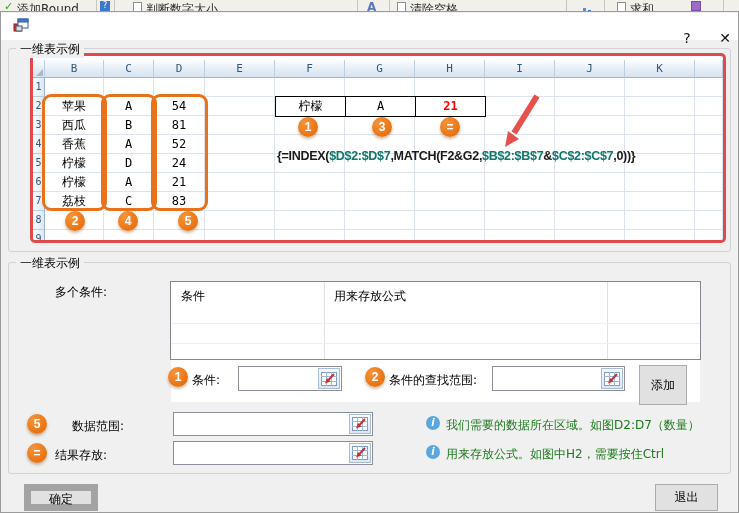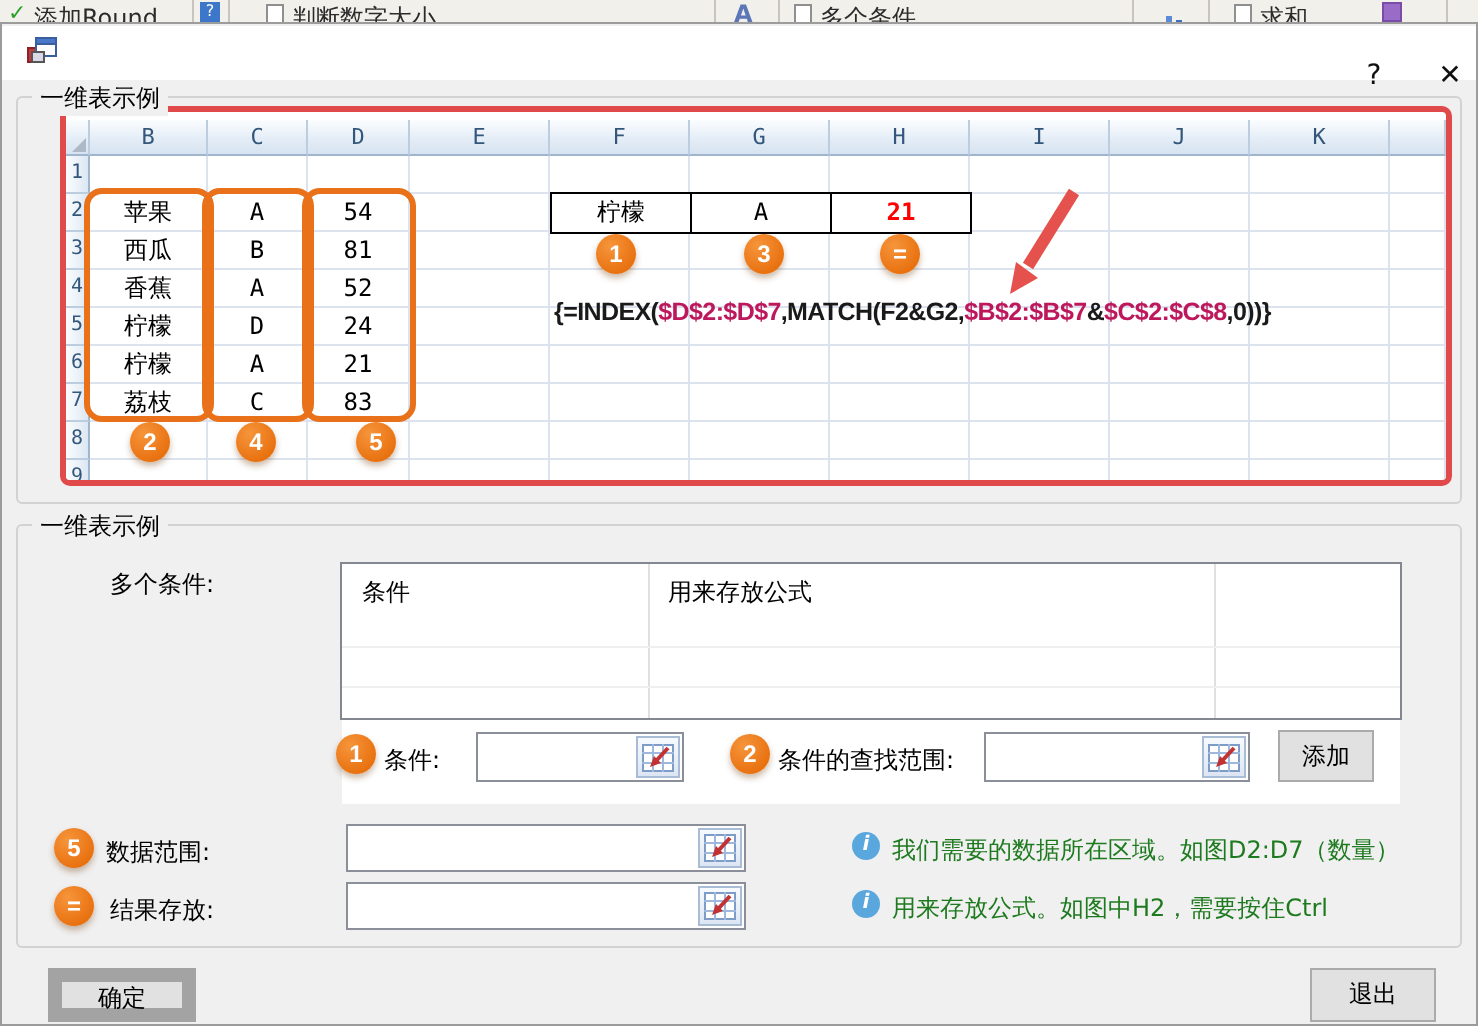--- a/index.html
+++ b/index.html
@@ -21,21 +21,21 @@
   .sheet{left:30px;top:53px;width:696px;height:190px;background:#FFF;border:3px solid #E14A4A;border-radius:5px;overflow:hidden;z-index:2}
   .colh,.rowh,.cell{position:absolute;overflow:hidden}
   .colh{background:linear-gradient(#FBFDFE 0%,#E4EDF7 55%,#D7E3F1 100%);border-right:1px solid #BCCDDF;border-bottom:1px solid #9EB6CE;color:#33577B;font-family:"DejaVu Sans Mono","Liberation Mono",monospace;font-size:11px;text-align:center;line-height:17px}
   .rowh{background:linear-gradient(90deg,#FBFDFE,#DCE7F3);border-right:1px solid #9EB6CE;border-bottom:1px solid #BCCDDF;color:#33577B;font-family:"DejaVu Sans Mono","Liberation Mono",monospace;font-size:10px;text-align:center;line-height:18px}
   .cell{border-right:1px solid #DCE3EE;border-bottom:1px solid #DCE3EE;font-family:"DejaVu Sans Mono","Liberation Mono",monospace;font-size:12px;text-align:center;line-height:18px}
   .corner::after{content:"";position:absolute;right:1px;bottom:1px;border-left:7px solid transparent;border-bottom:7px solid #AEB9C8}
   .rangebox{position:absolute;border:3px solid #E8711A;border-radius:9px;z-index:3}
   .lkcell{position:absolute;border:1px solid #000;background:#FFF;font-family:"DejaVu Sans Mono","Liberation Mono",monospace;font-size:12px;text-align:center;line-height:19px;z-index:2}
   .badge{position:absolute;width:20px;height:20px;border-radius:50%;background:radial-gradient(circle at 35% 30%,#F6953B 0%,#E8700E 75%);color:#FFF;font-weight:bold;font-size:12px;line-height:20px;text-align:center;box-shadow:0 2px 3px rgba(110,55,0,.35);font-family:"Liberation Sans",sans-serif;z-index:4}
   .formula{position:absolute;font-family:"Liberation Sans",sans-serif;font-weight:bold;font-size:12.5px;letter-spacing:-0.3px;white-space:nowrap;z-index:4}
-  .f-orange{color:#be185d}.f-black{color:#1A1A1A}
+  .f-orange{color:#0f766e}.f-black{color:#1A1A1A}
   .fnote{position:absolute;font-family:"DejaVu Sans Mono","Liberation Mono",monospace;font-size:12px;white-space:nowrap;z-index:4}
   
   .lv{left:170px;top:281px;width:531px;height:79px;background:#FFF;border:1px solid #828790}
   .lv-h{position:absolute;top:6px;font-size:12px}
   .lv-vsep{position:absolute;top:0;bottom:0;width:1px;background:#E0E0E0}
   .lv-hline{position:absolute;left:0;right:0;height:1px;background:#EFEFEF}
   .wstrip{left:171px;top:360px;width:529px;height:42px;background:#FFF}
   .lbl{font-size:12px;white-space:nowrap}
   .tb{background:#FFF;border:1px solid #8A8F99}
   .pick{position:absolute;top:1px;right:1px;bottom:1px;width:22px;background:linear-gradient(#F7FAFD,#DCE6F2);border:1px solid #A9BCD6;display:flex;align-items:center;justify-content:center}
@@ -54,21 +54,21 @@
   <span class="tlabel" style="left:17px">添加Round</span>
   <span class="sep" style="left:96px"></span>
   <span class="icon-sq" style="left:100px;top:1px;background:#3D77C9;color:#fff;font-size:8px;text-align:center;line-height:10px">?</span>
   <span class="sep" style="left:114px"></span>
   <span class="icon-page" style="left:133px;top:2px"></span>
   <span class="tlabel" style="left:146px">判断数字大小</span>
   <span class="sep" style="left:357px"></span>
   <span class="abs" style="left:367px;top:0;color:#5C77B8;font-weight:bold;font-size:12px">A</span>
   <span class="sep" style="left:389px"></span>
   <span class="icon-page" style="left:397px;top:2px"></span>
-  <span class="tlabel" style="left:410px">多个条件</span>
+  <span class="tlabel" style="left:410px">清除空格</span>
   <span class="sep" style="left:566px"></span>
   <span class="abs" style="left:578px;top:2px;width:14px;height:10px">
     <svg width="14" height="10">
         <rect x="0" y="4" width="3" height="6" fill="#3B6EC4"></rect>
         <rect x="5" y="1" width="3" height="9" fill="#5B8BD8"></rect>
         <rect x="10" y="3" width="3" height="7" fill="#3B6EC4"></rect>
       </svg>
   </span>
   <span class="sep" style="left:604px"></span>
   <span class="icon-page" style="left:617px;top:2px"></span>
@@ -236,21 +236,21 @@
   <div class="badge" style="left:85px;top:155px">4</div>
   <div class="badge" style="left:145px;top:155px">5</div>
 
   <span class="abs" style="left:460px;top:36px;z-index:5">
     <svg width="64" height="64" viewBox="0 0 64 64">
       <path d="M44 4 L21 41" stroke="#E5514C" stroke-width="6" fill="none"></path>
       <polygon points="12,55 26,47 15,39" fill="#E5514C"></polygon>
     </svg>
   </span>
 
-  <div class="formula" style="left:244px;top:93px"><span class="f-black">{=INDEX(</span><span class="f-orange">$D$2:$D$7</span><span class="f-black">,MATCH(F2&amp;G2,</span><span class="f-orange">$B$2:$B$7</span><span class="f-black">&amp;</span><span class="f-orange">$C$2:$C$8</span><span class="f-black">,0))}</span></div>
+  <div class="formula" style="left:244px;top:93px"><span class="f-black">{=INDEX(</span><span class="f-orange">$D$2:$D$7</span><span class="f-black">,MATCH(F2&amp;G2,</span><span class="f-orange">$B$2:$B$7</span><span class="f-black">&amp;</span><span class="f-orange">$C$2:$C$7</span><span class="f-black">,0))}</span></div>
 </div>
 
 <div class="abs gbox" style="left:8px;top:262px;width:723px;height:212px"></div>
 <span class="abs gbox-label" style="left:16px;top:255px">一维表示例</span>
 
 <span class="abs lbl" style="left:55px;top:284px">多个条件:</span>
 
 <div class="abs lv">
   <span class="lv-vsep" style="left:153px"></span>
   <span class="lv-vsep" style="left:436px"></span>
@@ -278,24 +278,24 @@
 <div class="abs tb" style="left:492px;top:366px;width:133px;height:25px">
   <span class="pick">
     <svg width="16" height="14" viewBox="0 0 16 14">
         <rect x="0.5" y="0.5" width="15" height="13" fill="#FFF" stroke="#7E9CC8"></rect>
         <path d="M0 4.5h16M0 9.5h16M5.5 0v14M10.5 0v14" stroke="#9DB8DC"></path>
         <path d="M13 2 L7 8.5" stroke="#C23232" stroke-width="2"></path>
         <polygon points="4,11.5 9.5,9.5 6,6" fill="#C23232"></polygon>
       </svg>
   </span>
 </div>
-<button class="abs btn" style="left:639px;top:365px;width:48px;height:26px">添加</button>
+<button class="abs btn" style="left:639px;top:365px;width:48px;height:40px">添加</button>
 
 <div class="badge abs" style="left:27px;top:414px">5</div>
-<span class="abs lbl" style="left:53px;top:418px">数据范围:</span>
+<span class="abs lbl" style="left:72px;top:418px">数据范围:</span>
 <div class="abs tb" style="left:173px;top:412px;width:200px;height:24px">
   <span class="pick">
     <svg width="16" height="14" viewBox="0 0 16 14">
         <rect x="0.5" y="0.5" width="15" height="13" fill="#FFF" stroke="#7E9CC8"></rect>
         <path d="M0 4.5h16M0 9.5h16M5.5 0v14M10.5 0v14" stroke="#9DB8DC"></path>
         <path d="M13 2 L7 8.5" stroke="#C23232" stroke-width="2"></path>
         <polygon points="4,11.5 9.5,9.5 6,6" fill="#C23232"></polygon>
       </svg>
   </span>
 </div>

